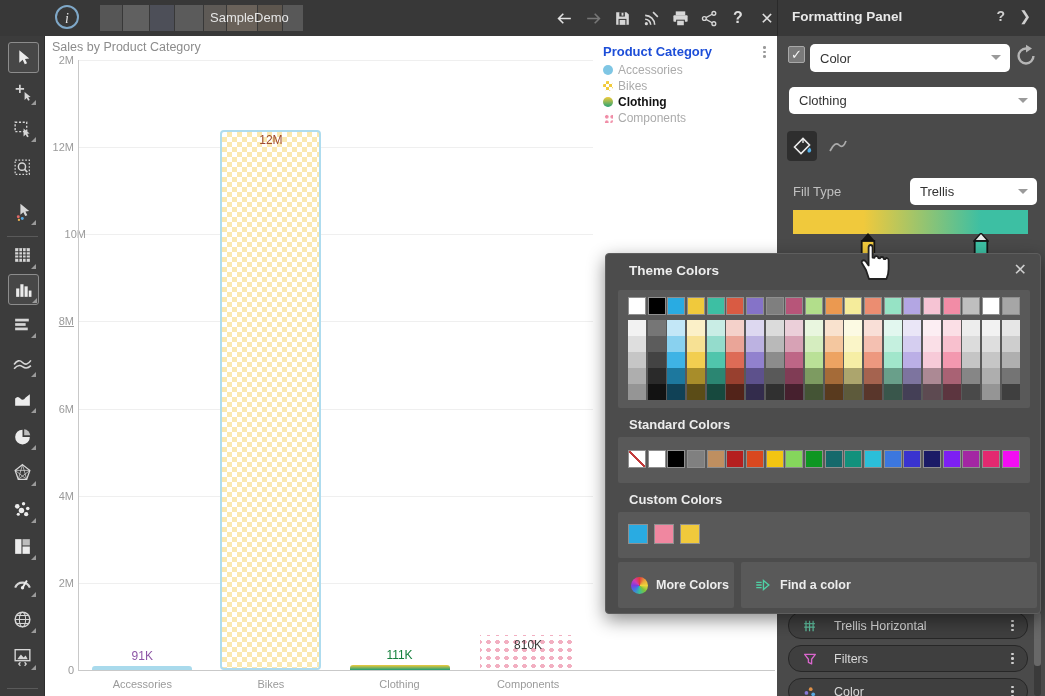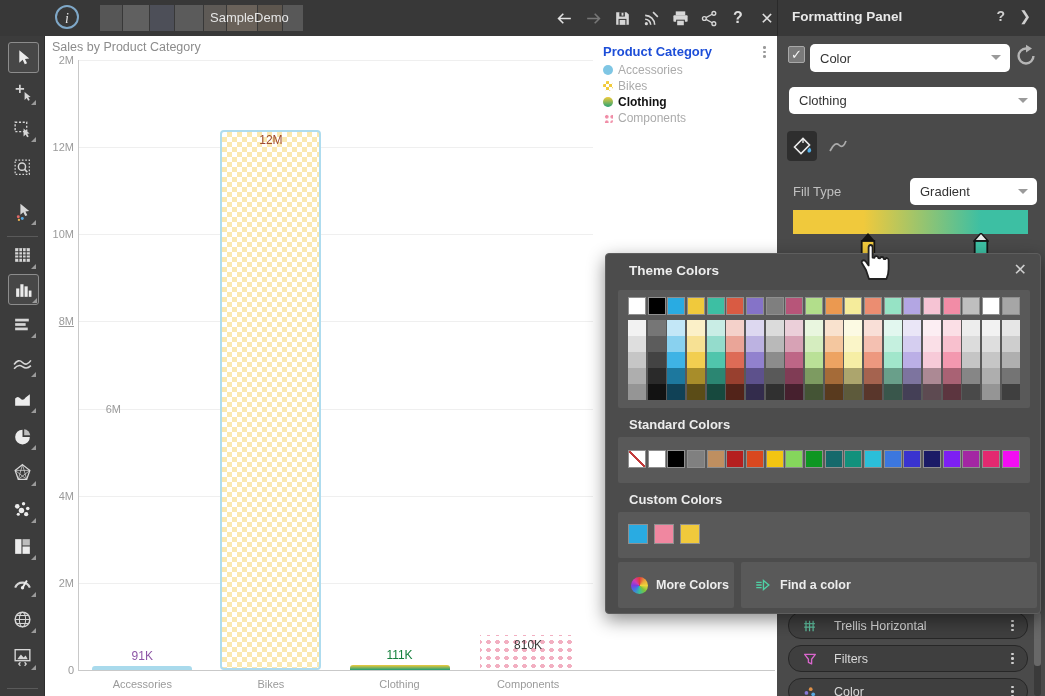--- a/index.html
+++ b/index.html
@@ -313,25 +313,25 @@
   <div class="chart">
     <div class="chart-title">Sales by Product Category</div>
     <div id="plot">
         <div class="gridline base" style="left: 33px; top: 634px; width: 697px;"></div>
         <div class="ytick" style="left: 1px; top: 628px;">0</div>
         <div class="gridline" style="left: 33px; top: 546.857px; width: 515px;"></div>
         <div class="ytick" style="left: 1px; top: 540.857px;">2M</div>
         <div class="gridline" style="left: 33px; top: 459.714px; width: 515px;"></div>
         <div class="ytick" style="left: 1px; top: 453.714px;">4M</div>
         <div class="gridline" style="left: 33px; top: 372.571px; width: 515px;"></div>
-        <div class="ytick" style="left: 1px; top: 366.571px; margin-left: 47px;">6M</div>
+        <div class="ytick" style="left: 1px; top: 366.571px;">6M</div>
         <div class="gridline" style="left: 33px; top: 285.429px; width: 515px;"></div>
         <div class="ytick" style="left: 1px; top: 279.429px; text-decoration: underline;">8M</div>
         <div class="gridline" style="left: 33px; top: 198.286px; width: 515px;"></div>
-        <div class="ytick" style="left: 1px; top: 192.286px;">10M</div>
+        <div class="ytick" style="left: 1px; top: 192.286px; padding-left: 12px;">10M</div>
         <div class="gridline" style="left: 33px; top: 111.143px; width: 515px;"></div>
         <div class="ytick" style="left: 1px; top: 105.143px;">12M</div>
         <div class="gridline" style="left: 33px; top: 24px; width: 515px;"></div>
         <div class="ytick" style="left: 1px; top: 18px;">2M</div>
         <div class="vaxis" style="left: 33px; top: 24px; height: 610px;"></div>
         <div class="bar bar-solid" style="left: 47.3px; top: 630px; width: 100px; height: 4px;"></div>
         <div class="bar-label" style="left: 42.3px; top: 613px; color: rgb(142, 86, 166);">91K</div>
         <div class="xlabel" style="left: 33.3px; top: 642px;">Accessories</div>
         <div class="bar bar-checker" style="left: 175.4px; top: 94px; width: 101px; height: 540px;"></div>
         <div class="bar-label" style="left: 170.9px; top: 97px; color: rgb(158, 74, 48);">12M</div>
@@ -394,21 +394,21 @@
           <path d="M18.8 12.5 q2.6 3.2 0.4 4.7 q-2.4 1.2 -2.8 -1.2 q-0.2 -1.6 2.4 -3.5" fill="#54b0e8"></path>
         </svg>
     </div>
     <div class="iconbtn" style="left:46px;top:95px;">
       <svg viewBox="0 0 22 22">
           <path d="M3 16 Q8 6 12 10 Q16 14 19 6" fill="none" stroke="#ababab" stroke-width="1.7"></path>
         </svg>
     </div>
     <div class="flabel" style="left:16px;top:148px;">Fill Type</div>
     <div class="sel" style="left:133px;top:142px;width:127px;height:27px;">
-      <span>Gradient</span>
+      <span>Trellis</span>
     </div>
     <div class="gradbar"></div>
     <div id="gradStops"></div>
   <div class="gstop" style="left: 83.2px;"><svg width="16" height="22" viewBox="0 0 16 22">
           <polygon points="8,0 15,8 1,8" fill="#141414"></polygon>
           <rect x="1.7" y="8" width="12.6" height="13" fill="#F0C93C" stroke="#141414" stroke-width="1.8"></rect>
         </svg></div>
       <div class="gstop" style="left: 196px;"><svg width="16" height="22" viewBox="0 0 16 22">
           <polygon points="8,0 15,8 1,8" fill="#e8e8e8" stroke="#141414" stroke-width="1.4"></polygon>
           <rect x="1.7" y="8" width="12.6" height="13" fill="#3DBFA3" stroke="#141414" stroke-width="1.8"></rect>

